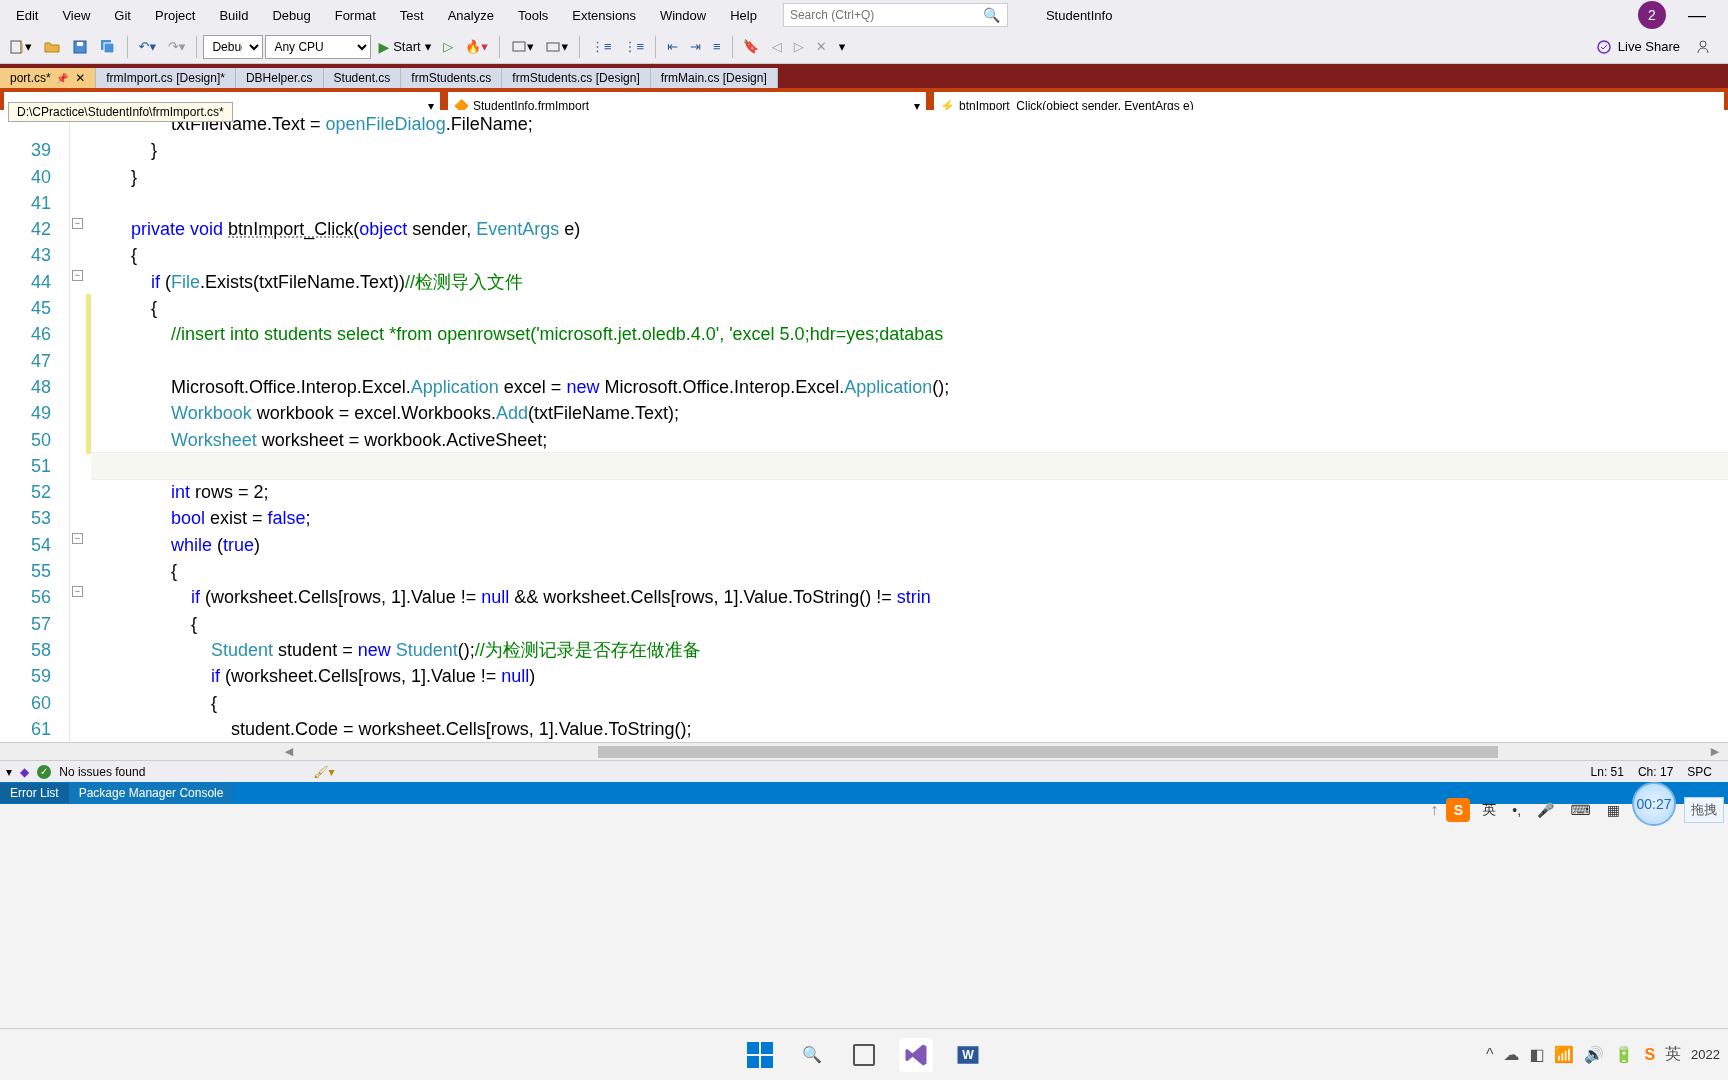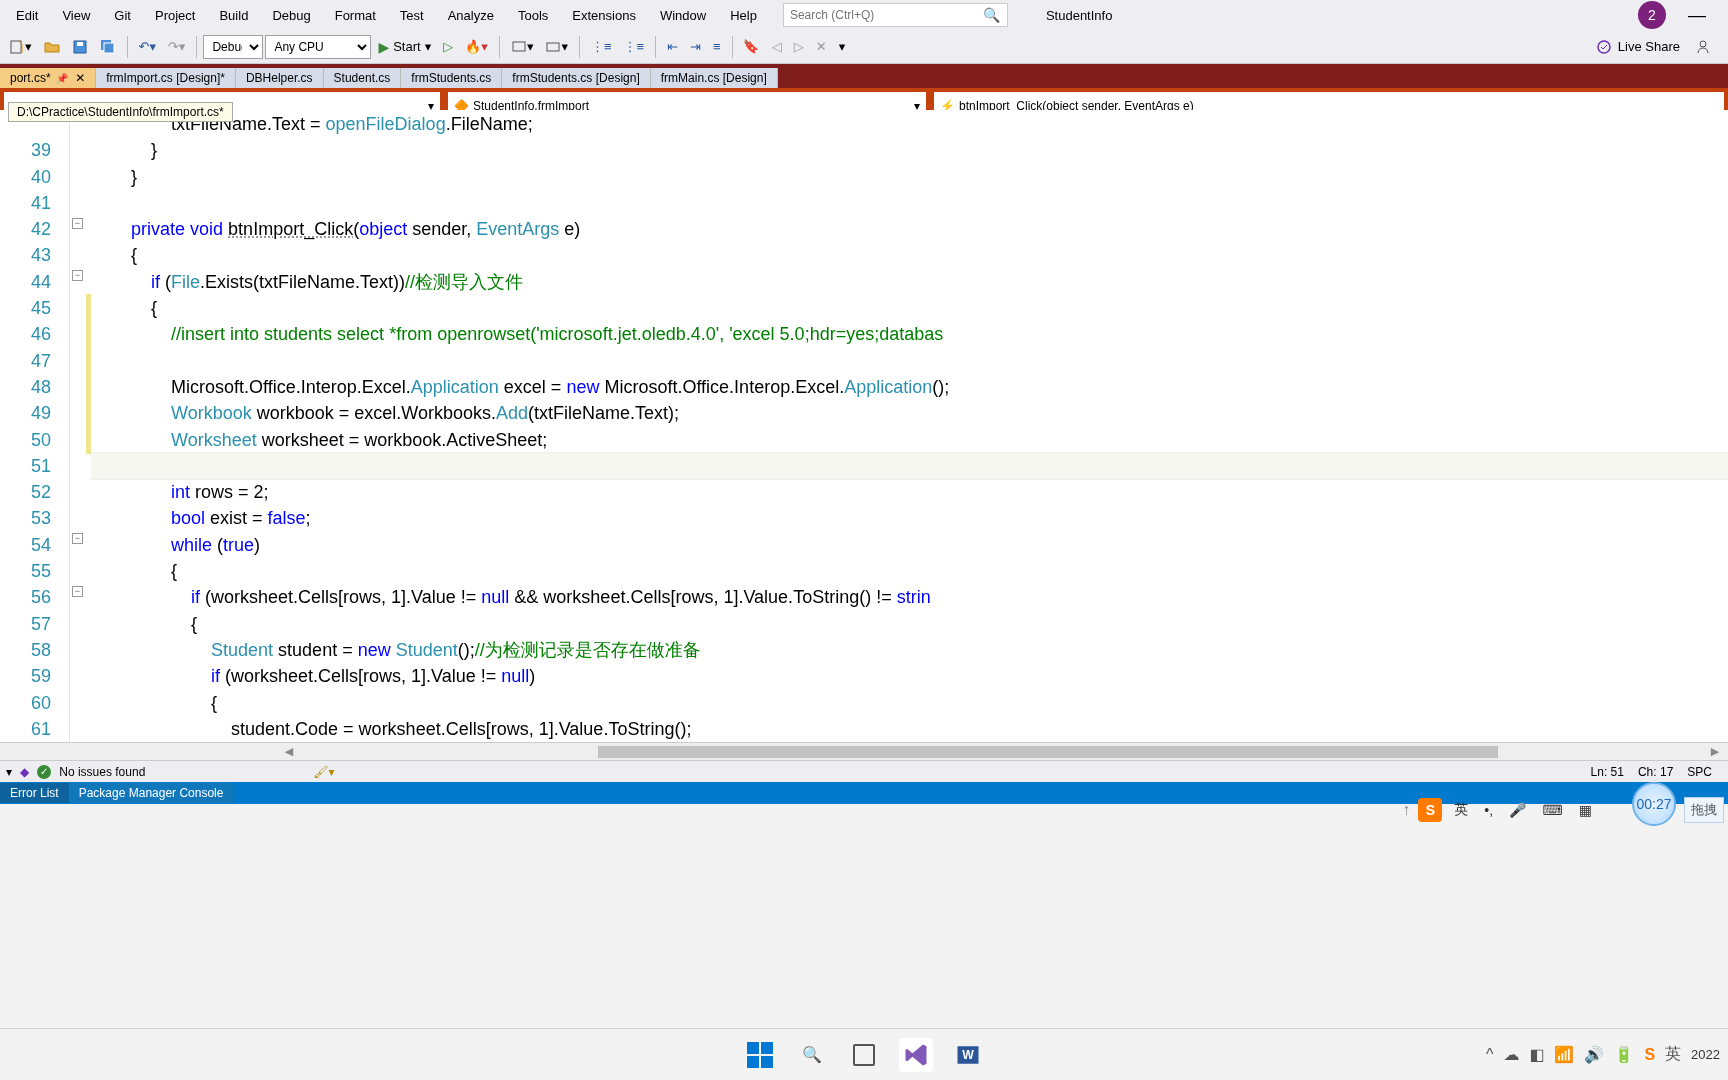--- a/index.html
+++ b/index.html
@@ -68,21 +68,21 @@
 .issues-bar { display: flex; align-items: center; height: 22px; background: #eeeef2; border-top: 1px solid #ccc; font-size: 12px; padding: 0 6px; gap: 8px;}
 .issues-bar .ok-icon { width: 14px; height: 14px; border-radius: 50%; background: #388a34; color: #fff; display: inline-flex; align-items: center; justify-content: center; font-size: 10px;}
 .issues-bar .right { margin-left: auto; display: flex; gap: 14px; padding-right: 10px;}
 .panels-bar { display: flex; height: 22px; background: #007acc; color:#fff; font-size:12px; align-items:center;}
 .panels-bar .panel-tab { padding: 3px 10px; background: #0e639c; cursor:pointer;}
 .panels-bar .panel-tab.alt { background: #1177bb;}
 
 
 .ime-bar { position: absolute; top: 795px; right: 0; display: flex; align-items: center; height: 30px; gap: 8px; padding-right: 4px;}
 .ime-bar .ime-item { font-size: 14px; color: #333; padding: 2px 4px;}
-.ime-bar .clock { width: 44px; height: 44px; border-radius: 50%; background: radial-gradient(#e8f4ff,#b0d8ff); border: 2px solid #6fb1e8; color:#2068b8; font-size:14px; display:flex; align-items:center; justify-content:center; position:relative; top:-6px;margin-left:28px;}
+.ime-bar .clock { width: 44px; height: 44px; border-radius: 50%; background: radial-gradient(#e8f4ff,#b0d8ff); border: 2px solid #6fb1e8; color:#2068b8; font-size:14px; display:flex; align-items:center; justify-content:center; position:relative; top:-6px;}
 .ime-bar .drag-label { background:#eef5fc; border:1px solid #b8d4ef; padding:3px 6px; font-size:13px; color:#5a5a5a;}
 .sogou-icon { width:24px; height:24px; background:#ff7b00; border-radius:4px; color:#fff; font-weight:bold; display:inline-flex; align-items:center; justify-content:center; font-size:14px;}
 
 
 .taskbar { position: absolute; bottom: 0; left: 0; right: 0; height: 52px; background: #f3f3f3; border-top: 1px solid #d0d0d0; display: flex; align-items: center; }
 .taskbar .center-apps { margin: 0 auto; display: flex; gap: 18px; align-items:center;}
 .taskbar .app-icon { width: 34px; height: 34px; display:flex; align-items:center; justify-content:center; border-radius:4px;}
 .taskbar .tray { position:absolute; right:8px; display:flex; gap:10px; align-items:center;}
 .taskbar .tray-icon { font-size:16px; color:#555; }
 .taskbar .year { font-size:13px; color:#333;}

